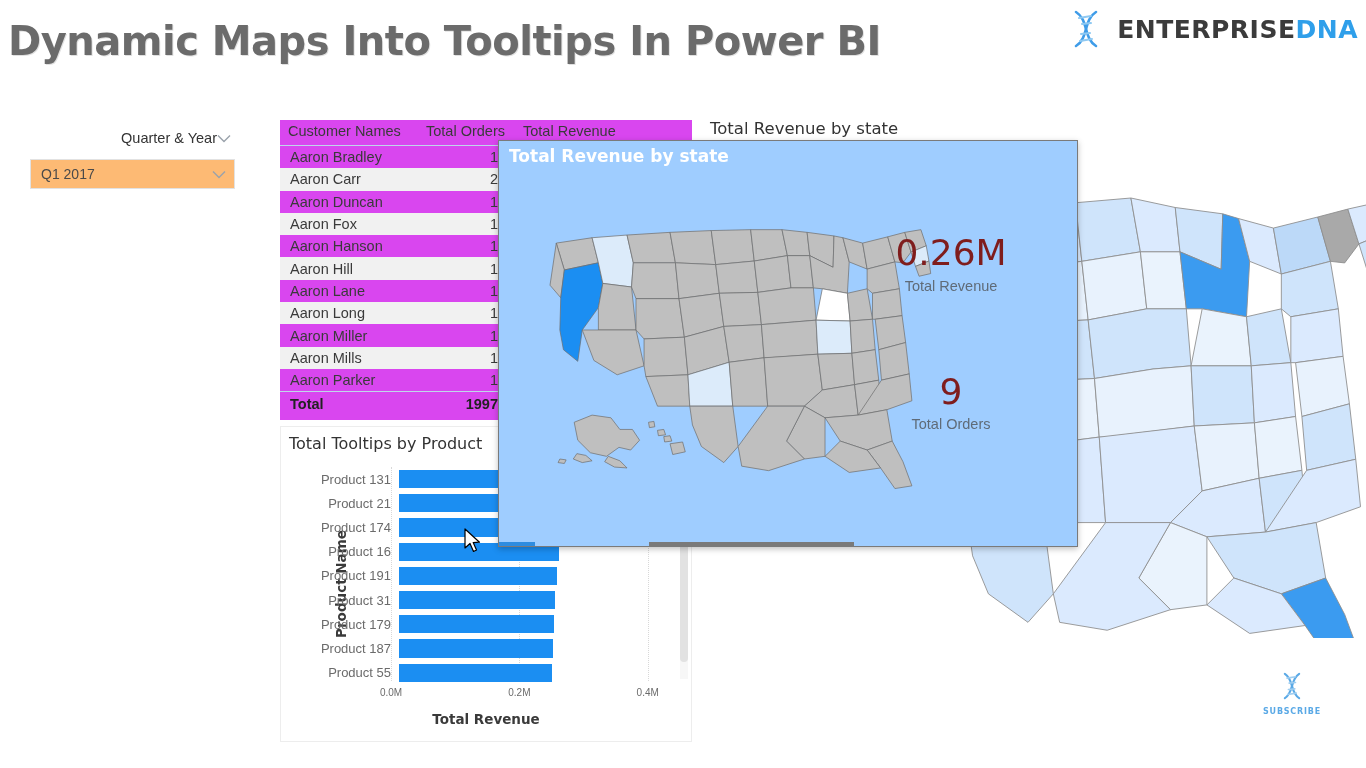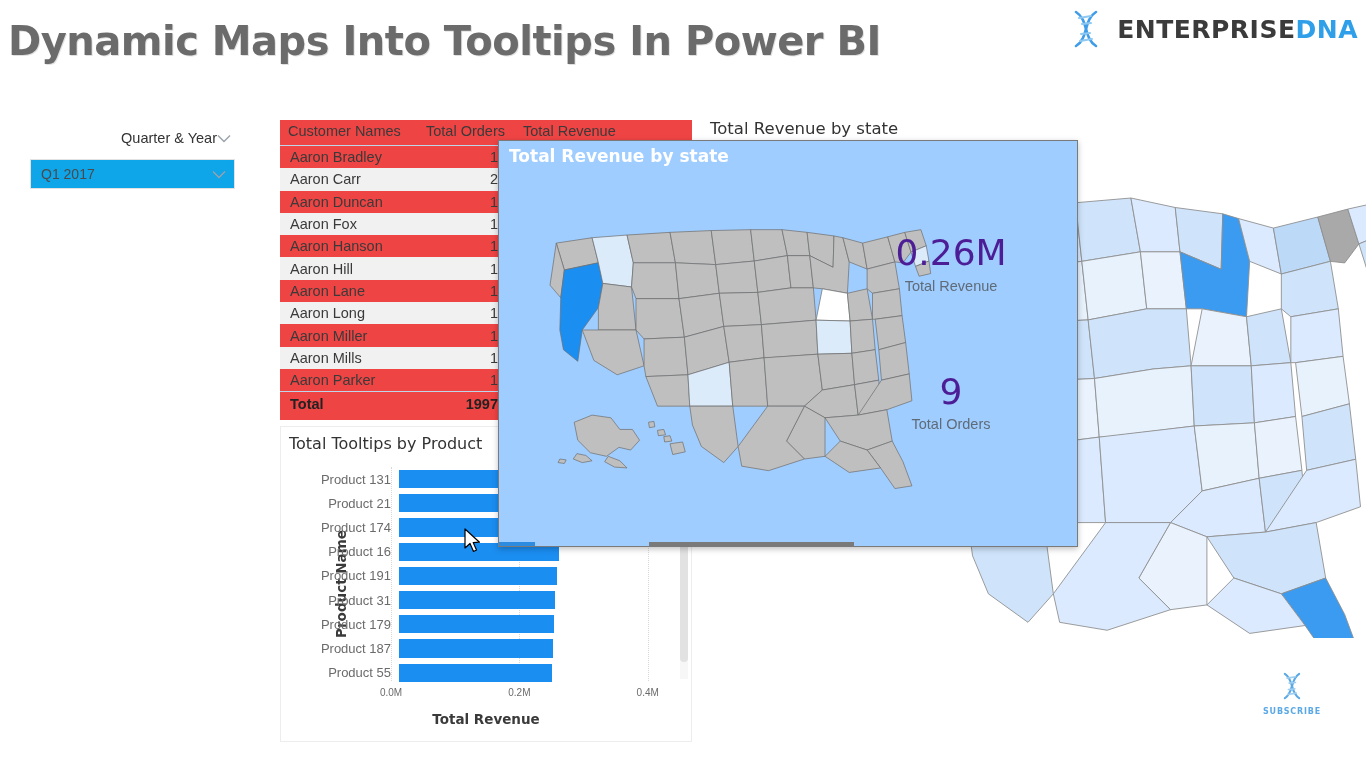--- a/index.html
+++ b/index.html
@@ -66,37 +66,37 @@
   #slicer-box {
     margin-top: 9px;
     height: 30px;
     border: 1px solid #e2e2e2;
     display: flex;
     justify-content: space-between;
     align-items: center;
     padding: 0 8px 0 10px;
     font-size: 14px;
     color: #4a4a4a;
-    background: #0ea5e9;
+    background: #fdba74;
     box-sizing: border-box;
   }
   .chev {
     width: 14px; height: 9px;
     display: block;
     flex: none;
   }
 
   
   #table-visual {
     position: absolute;
     left: 280px;
     top: 120px;
     width: 412px;
     height: 300px;
-    background: #ef4444;
+    background: #d946ef;
   }
   #table-head {
     display: flex;
     font-size: 14.5px;
     color: #3a3a3a;
     padding: 3px 0 6px 0;
     border-bottom: 1px solid #bfd6ea;
   }
   .col-name  { width: 130px; padding-left: 8px; }
   .col-orders{ width: 90px;  text-align: left; padding-left: 8px;}
@@ -302,21 +302,21 @@
   }
   #kpi-block {
     position: absolute;
     right: 36px;
     top: 92px;
     width: 180px;
     text-align: center;
   }
   .kpi-value {
     font-size: 36px;
-    color: #4c1d95;
+    color: #7f1d1d;
     line-height: 1.1;
     font-family: "DejaVu Sans", sans-serif;
   }
   .kpi-label {
     font-size: 14.5px;
     color: #5f6b78;
     margin-top: 5px;
   }
   #kpi-orders { margin-top: 78px; }
   #tooltip-footbar {

